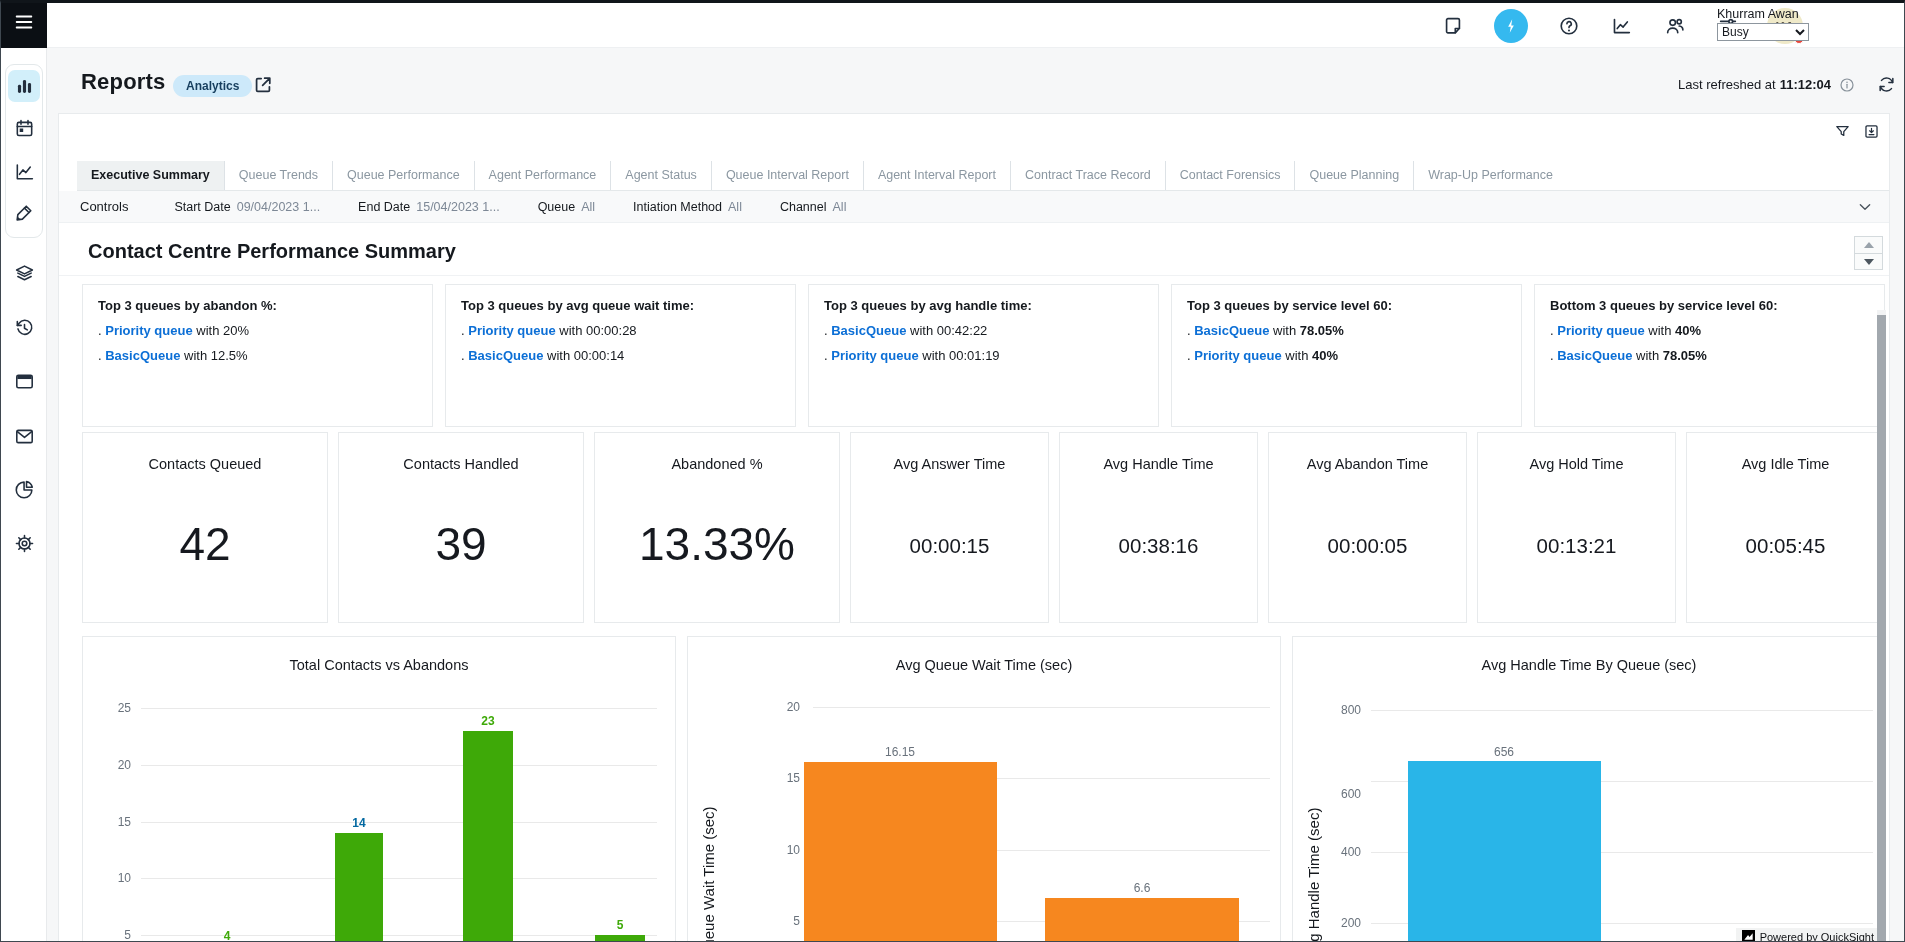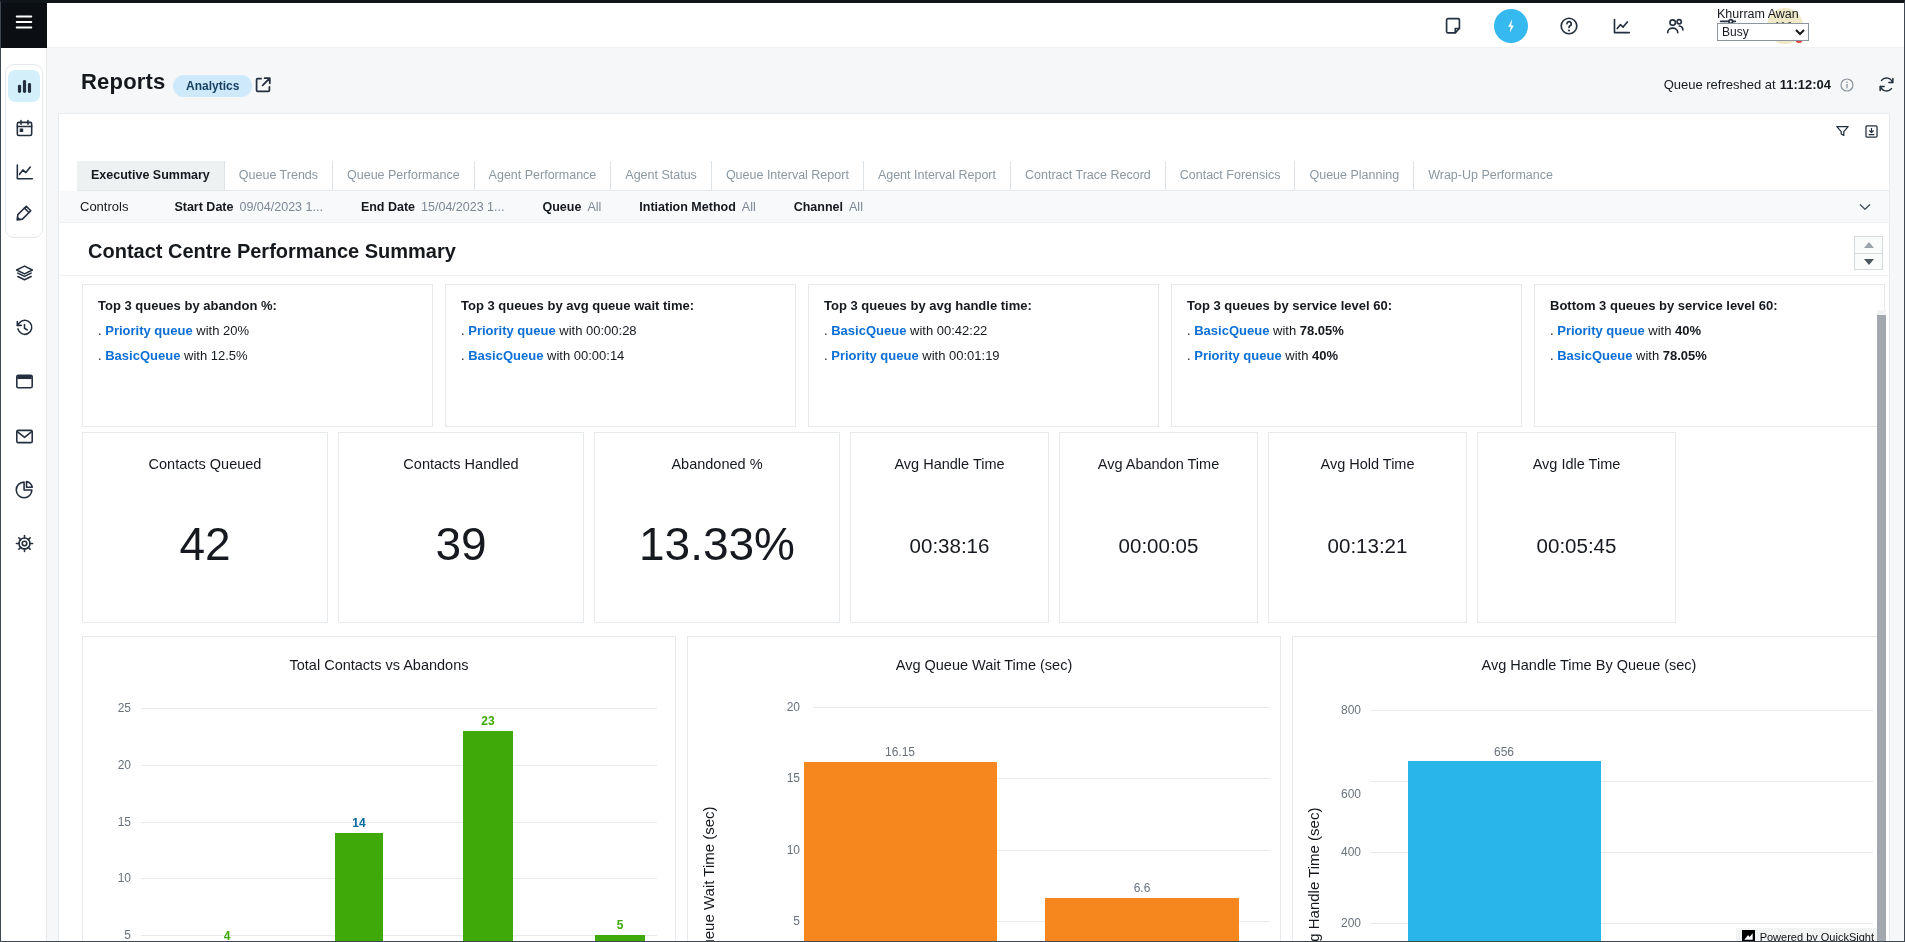--- a/index.html
+++ b/index.html
@@ -44,21 +44,21 @@
   .panel-tools .pt-icon { width:17px; height:17px; cursor:pointer; }
 
   .tabs { position:absolute; top:47px; left:18px; right:0; height:30px; display:flex; border-bottom:1px solid #e4e8ea; font-size:12.5px; }
   .tab { padding:0 14px; line-height:29px; color:#8b97a1; cursor:pointer; white-space:nowrap; }
   .tab + .tab { border-left:1px solid #dde2e6; }
   .tab.active { background:#eef1f2; color:#15191e; font-weight:bold; }
 
   .controls { position:absolute; top:77px; left:0; right:0; height:32px; background:#f8f9fa; border-bottom:1px solid #eef1f3; display:flex; align-items:center; padding-left:21px; font-size:12.5px; color:#15191e; }
   .controls .ctl-title { margin-right:46px; font-size:13px; }
   .filter-item { margin-right:38px; cursor:pointer; }
-  .filter-item b { font-weight:bold; }
+  .filter-item b { font-weight:normal; }
   .filter-item .fval { color:#7d8896; margin-left:6px; }
   .ctl-chevron { position:absolute; right:16px; top:8px; width:16px; height:16px; color:#49535c; cursor:pointer; }
 
   .sum-heading { position:absolute; top:126px; left:29px; font-size:20px; font-weight:bold; color:#15191e; }
   .heading-rule { position:absolute; top:161px; left:0; right:0; height:1px; background:#f0f2f4; }
   .spinner { position:absolute; top:122px; right:6px; width:29px; border:1px solid #d4dadd; background:#fafbfb; }
   .spin-btn { height:16px; display:flex; align-items:center; justify-content:center; cursor:pointer; }
   .spin-btn + .spin-btn { border-top:1px solid #d4dadd; }
   .tri-up { width:0; height:0; border-left:5px solid transparent; border-right:5px solid transparent; border-bottom:6px solid #9aa3ab; }
   .tri-dn { width:0; height:0; border-left:5px solid transparent; border-right:5px solid transparent; border-top:6px solid #4c565f; }
@@ -252,21 +252,21 @@
         </div>
       </div>
   </div>
 
   <div class="page-title">Reports</div>
   <div class="an-badge">Analytics</div>
   <div class="ext-link"><svg viewBox="0 0 24 24">
         <path d="M10 5H6.3C5.6 5 5 5.6 5 6.3v11.4c0 .7.6 1.3 1.3 1.3h11.4c.7 0 1.3-.6 1.3-1.3V14M13.8 4.6h5.6v5.6M19.2 4.8l-7.6 7.6" stroke="currentColor" stroke-width="1.9" fill="none" stroke-linecap="round" stroke-linejoin="round"></path>
       </svg></div>
   <div class="refresh-area">
-    <span>Queue refreshed at</span>
+    <span>Last refreshed at</span>
     <span class="time">11:12:04</span>
     <span class="info-icon"><svg viewBox="0 0 24 24">
           <circle cx="12" cy="12" r="9" stroke="currentColor" stroke-width="1.8" fill="none"></circle>
           <path d="M12 11v5.5" stroke="currentColor" stroke-width="1.8" stroke-linecap="round"></path>
           <circle cx="12" cy="7.8" r="1.2" fill="currentColor"></circle>
         </svg></span>
     <span class="refresh-icon"><svg viewBox="0 0 24 24">
           <path d="M20 4.5v5h-5M4 19.5v-5h5" stroke="currentColor" stroke-width="1.9" fill="none" stroke-linecap="round" stroke-linejoin="round"></path>
           <path d="M19.6 9.5a8 8 0 0 0-13.9-2.7M4.4 14.5a8 8 0 0 0 13.9 2.7" stroke="currentColor" stroke-width="1.9" fill="none" stroke-linecap="round"></path>
         </svg></span>
@@ -349,20 +349,24 @@
           <div class="kpi-label">Contacts Queued</div>
           <div class="kpi-value">42</div>
         </div>
         <div class="kpi large">
           <div class="kpi-label">Contacts Handled</div>
           <div class="kpi-value">39</div>
         </div>
         <div class="kpi large">
           <div class="kpi-label">Abandoned %</div>
           <div class="kpi-value">13.33%</div>
+        </div>
+        <div class="kpi small">
+          <div class="kpi-label">Avg Answer Time</div>
+          <div class="kpi-value">00:00:15</div>
         </div>
         <div class="kpi small">
           <div class="kpi-label">Avg Handle Time</div>
           <div class="kpi-value">00:38:16</div>
         </div>
         <div class="kpi small">
           <div class="kpi-label">Avg Abandon Time</div>
           <div class="kpi-value">00:00:05</div>
         </div>
         <div class="kpi small">

